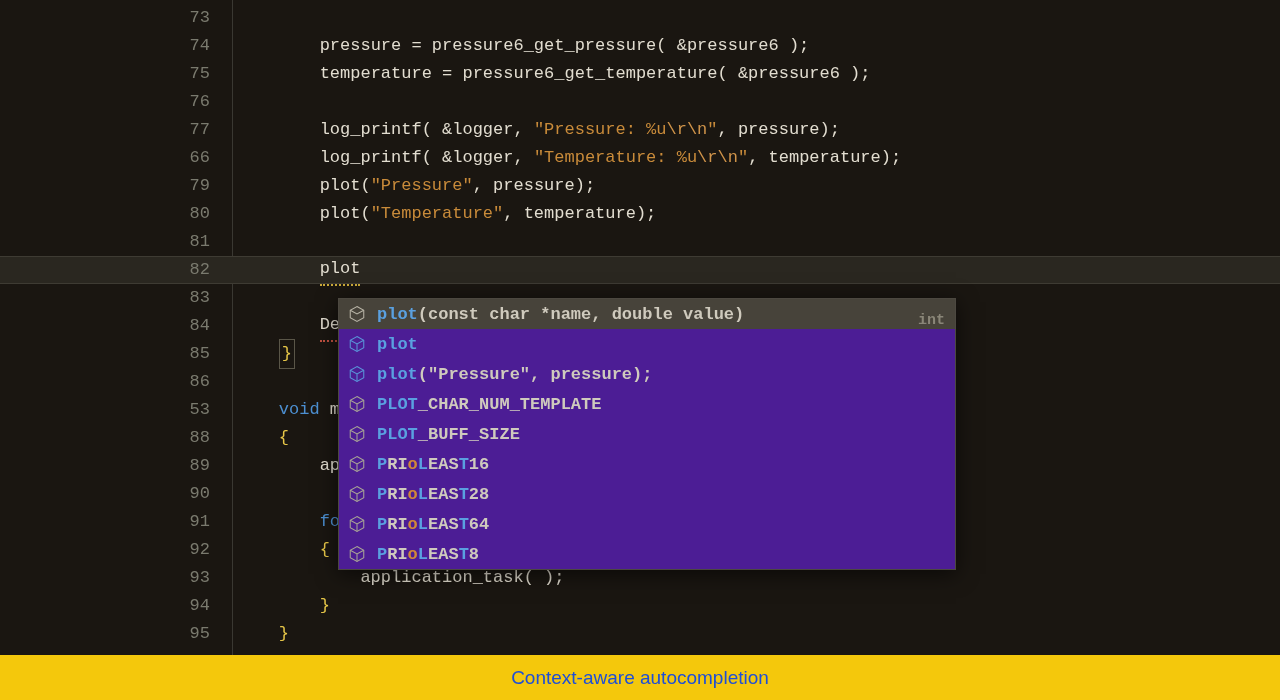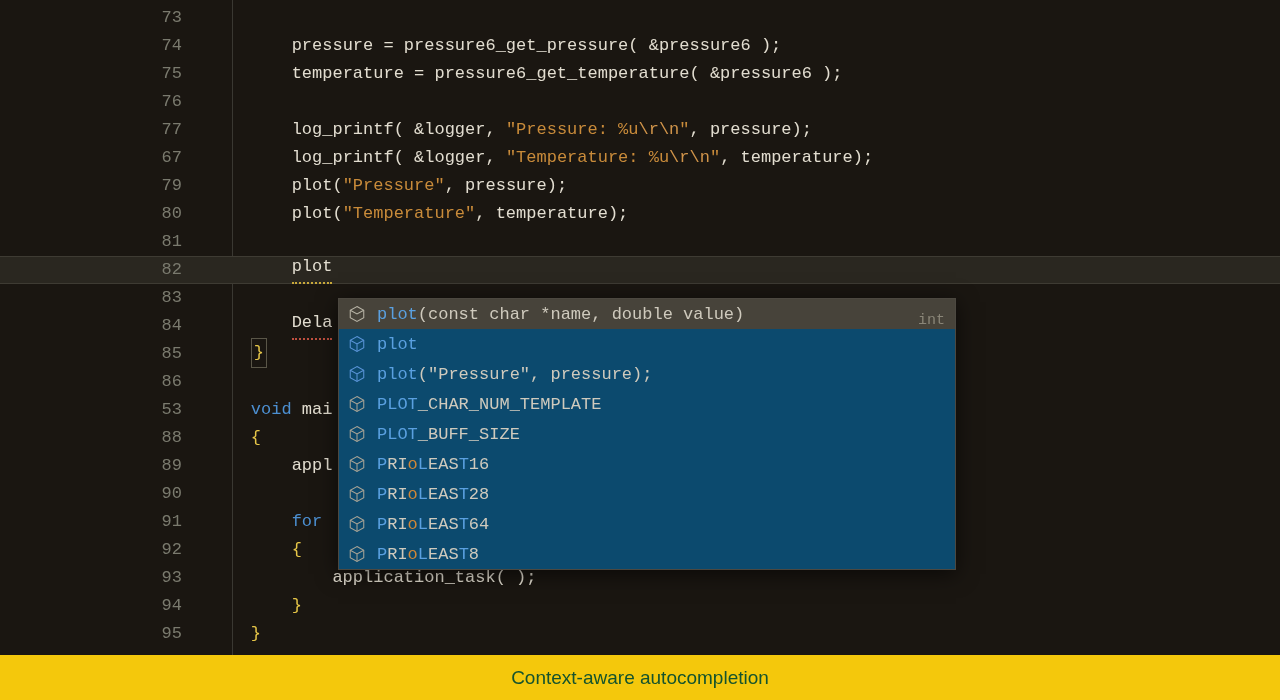--- a/index.html
+++ b/index.html
@@ -11,24 +11,25 @@
     overflow: hidden;
     position: relative;
   }
   .editor {
     position: relative;
     height: 655px;
     padding-top: 4px;
   }
   .line {
     display: flex;
-    align-items: flex-end;
+    align-items: center;
     height: 28px;
     line-height: 28px;
     font-size: 17px;
+    margin-left: 28px;
   }
   .gutter {
     width: 210px;
     text-align: right;
     color: #7a7a6e;
     padding-right: 28px;
     flex-shrink: 0;
     position: relative;
   }
   .fold-line {
@@ -66,25 +67,26 @@
     border: 1px solid #5a5648;
     padding: 0 2px;
     color: #e6c648;
   }
 
   .autocomplete {
     position: absolute;
     left: 338px;
     top: 298px;
     width: 618px;
-    background: #0c4a6e;
+    background: #4c1d95;
     border: 1px solid #4c4840;
     box-shadow: 0 4px 20px rgba(0,0,0,0.6);
     z-index: 10;
     font-size: 17px;
+    font-weight: bold;
   }
   .ac-item {
     display: flex;
     align-items: center;
     height: 30px;
     padding: 0 10px 0 8px;
     color: #cfcabd;
   }
   .ac-item.selected {
     background: #47433a;
@@ -108,21 +110,21 @@
     position: absolute;
     bottom: 0;
     left: 0; right: 0;
     height: 45px;
     background: #f4c80c;
     display: flex;
     align-items: center;
     justify-content: center;
     font-family: Arial, Helvetica, sans-serif;
     font-size: 19px;
-    color: #14532d;
+    color: #1d4ed8;
     font-weight: 500;
   }
 </style>
 </head>
 <body>
 
 <div class="editor">
   <div class="fold-line"></div>
   <div class="highlight-line" style="top:256px"></div>
 
@@ -139,21 +141,21 @@
     </div>
   <div class="line">
       <div class="gutter">76</div>
       <div class="code"></div>
     </div>
   <div class="line">
       <div class="gutter">77</div>
       <div class="code">        <span class="fn">log_printf( &amp;logger, </span><span class="str">"Pressure: %u</span><span class="esc">\r\n</span><span class="str">"</span><span class="fn">, pressure);</span></div>
     </div>
   <div class="line">
-      <div class="gutter">67</div>
+      <div class="gutter">66</div>
       <div class="code">        <span class="fn">log_printf( &amp;logger, </span><span class="str">"Temperature: %u</span><span class="esc">\r\n</span><span class="str">"</span><span class="fn">, temperature);</span></div>
     </div>
   <div class="line">
       <div class="gutter">79</div>
       <div class="code">        <span class="fn">plot(</span><span class="str">"Pressure"</span><span class="fn">, pressure);</span></div>
     </div>
   <div class="line">
       <div class="gutter">80</div>
       <div class="code">        <span class="fn">plot(</span><span class="str">"Temperature"</span><span class="fn">, temperature);</span></div>
     </div>

